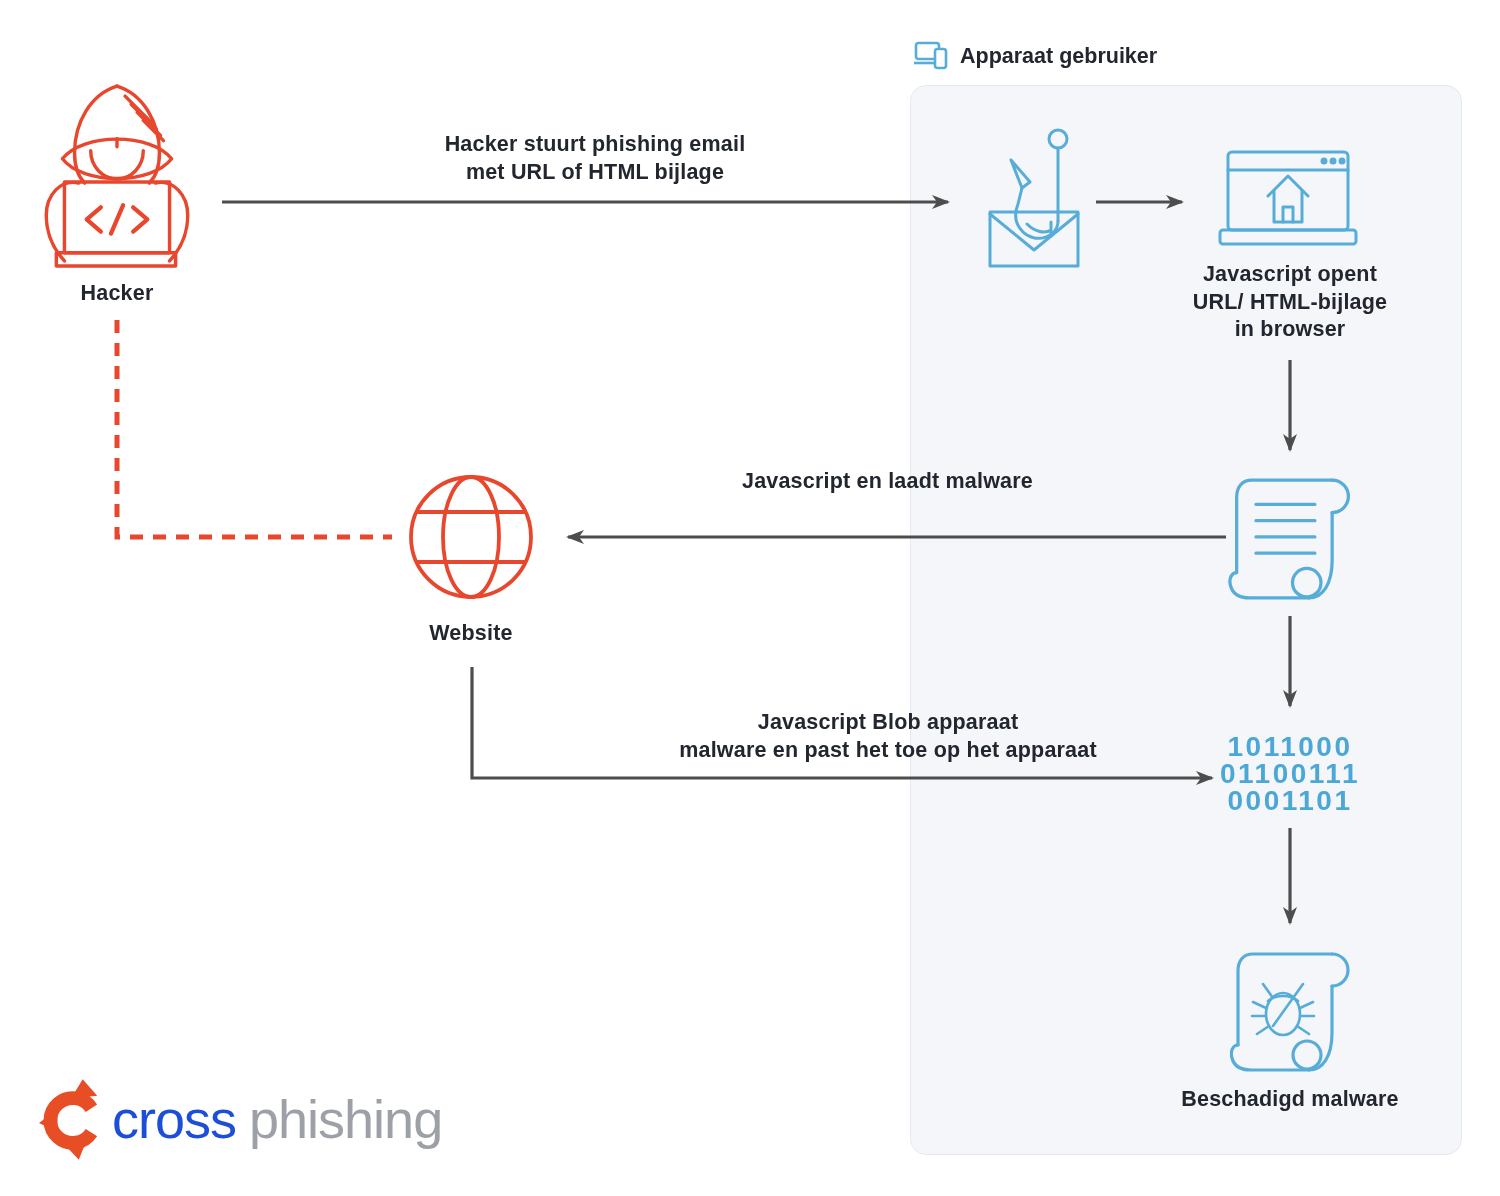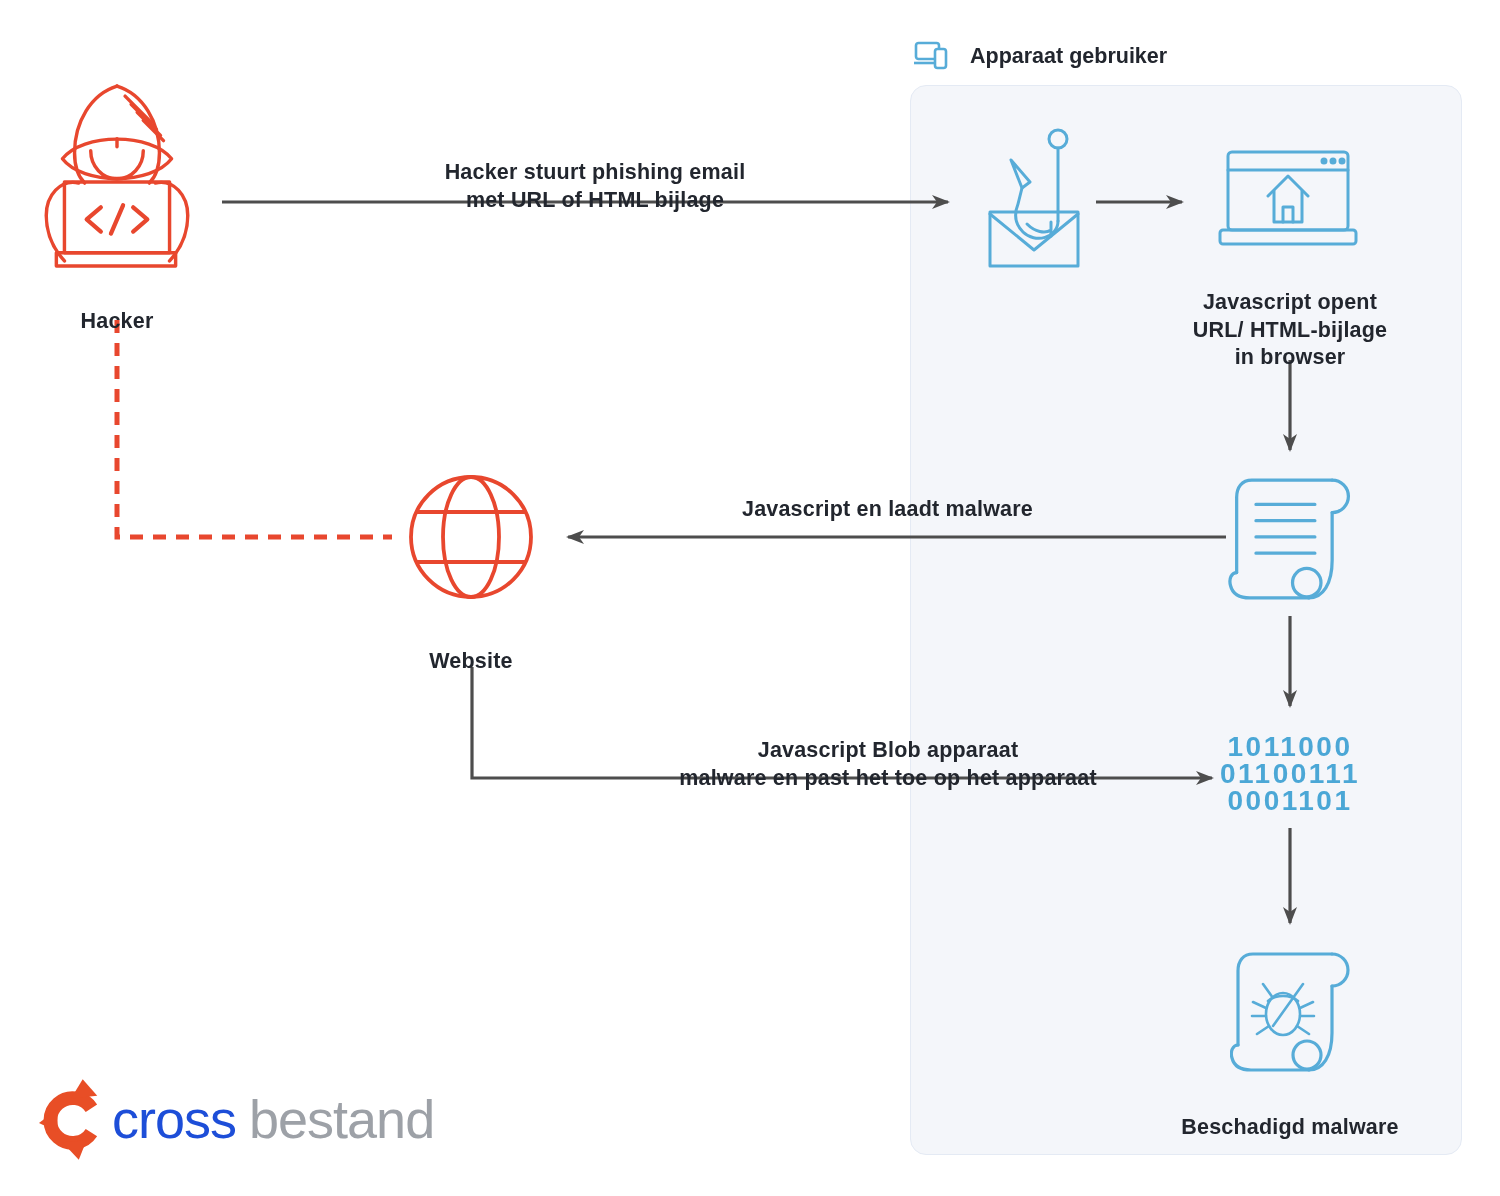--- a/index.html
+++ b/index.html
@@ -8,24 +8,24 @@
     font-family:"Liberation Sans", sans-serif; overflow:hidden;
   }
   .panel {
     position:absolute; left:910px; top:85px; width:552px; height:1070px;
     background:#F4F6FA; border:1px solid #E4EAF4; border-radius:16px;
     box-sizing:border-box;
   }
   .abs { position:absolute; }
   .lbl {
     position:absolute; text-align:center; font-weight:700; color:#22262E;
-    font-size:21.5px; line-height:27.5px; letter-spacing:0.2px; white-space:nowrap;margin-top:28px;
+    font-size:21.5px; line-height:27.5px; letter-spacing:0.2px; white-space:nowrap;
   }
   .panel-title {
-    position:absolute; left:914px; top:40px; display:flex; align-items:center; gap:20px;
+    position:absolute; left:914px; top:40px; display:flex; align-items:center; gap:10px;
     font-weight:700; color:#22262E; font-size:21.5px;
   }
   .binary {
     position:absolute; text-align:center; font-weight:700; color:#4BA7D6;
     font-size:28px; line-height:27px; letter-spacing:2.5px; white-space:nowrap;
   }
   .logo {
     position:absolute; left:38px; top:1077px; display:flex; align-items:center;
   }
   .logo-text { font-size:54px; line-height:80px; margin-left:6px; letter-spacing:-1px; }
@@ -199,17 +199,17 @@
       <svg width="68" height="84" viewBox="0 0 70 86">
         <g fill="#E84E26">
           <path d="M55,32 A23,23 0 1 0 55,57" fill="none" stroke="#E84E26" stroke-width="14"></path>
           <polygon points="46,2 61,19 34,22"></polygon>
           <polygon points="1,47 20,33 20,56"></polygon>
           <polygon points="42,85 25,67 50,65"></polygon>
         </g>
       </svg>
     </span>
     <span class="logo-text">
-      <span class="logo-cross">cross</span><span class="logo-internet">bestand</span>
+      <span class="logo-cross">cross</span><span class="logo-internet">phishing</span>
     </span>
   </div>
 
 </div>
 
 </body></html>

